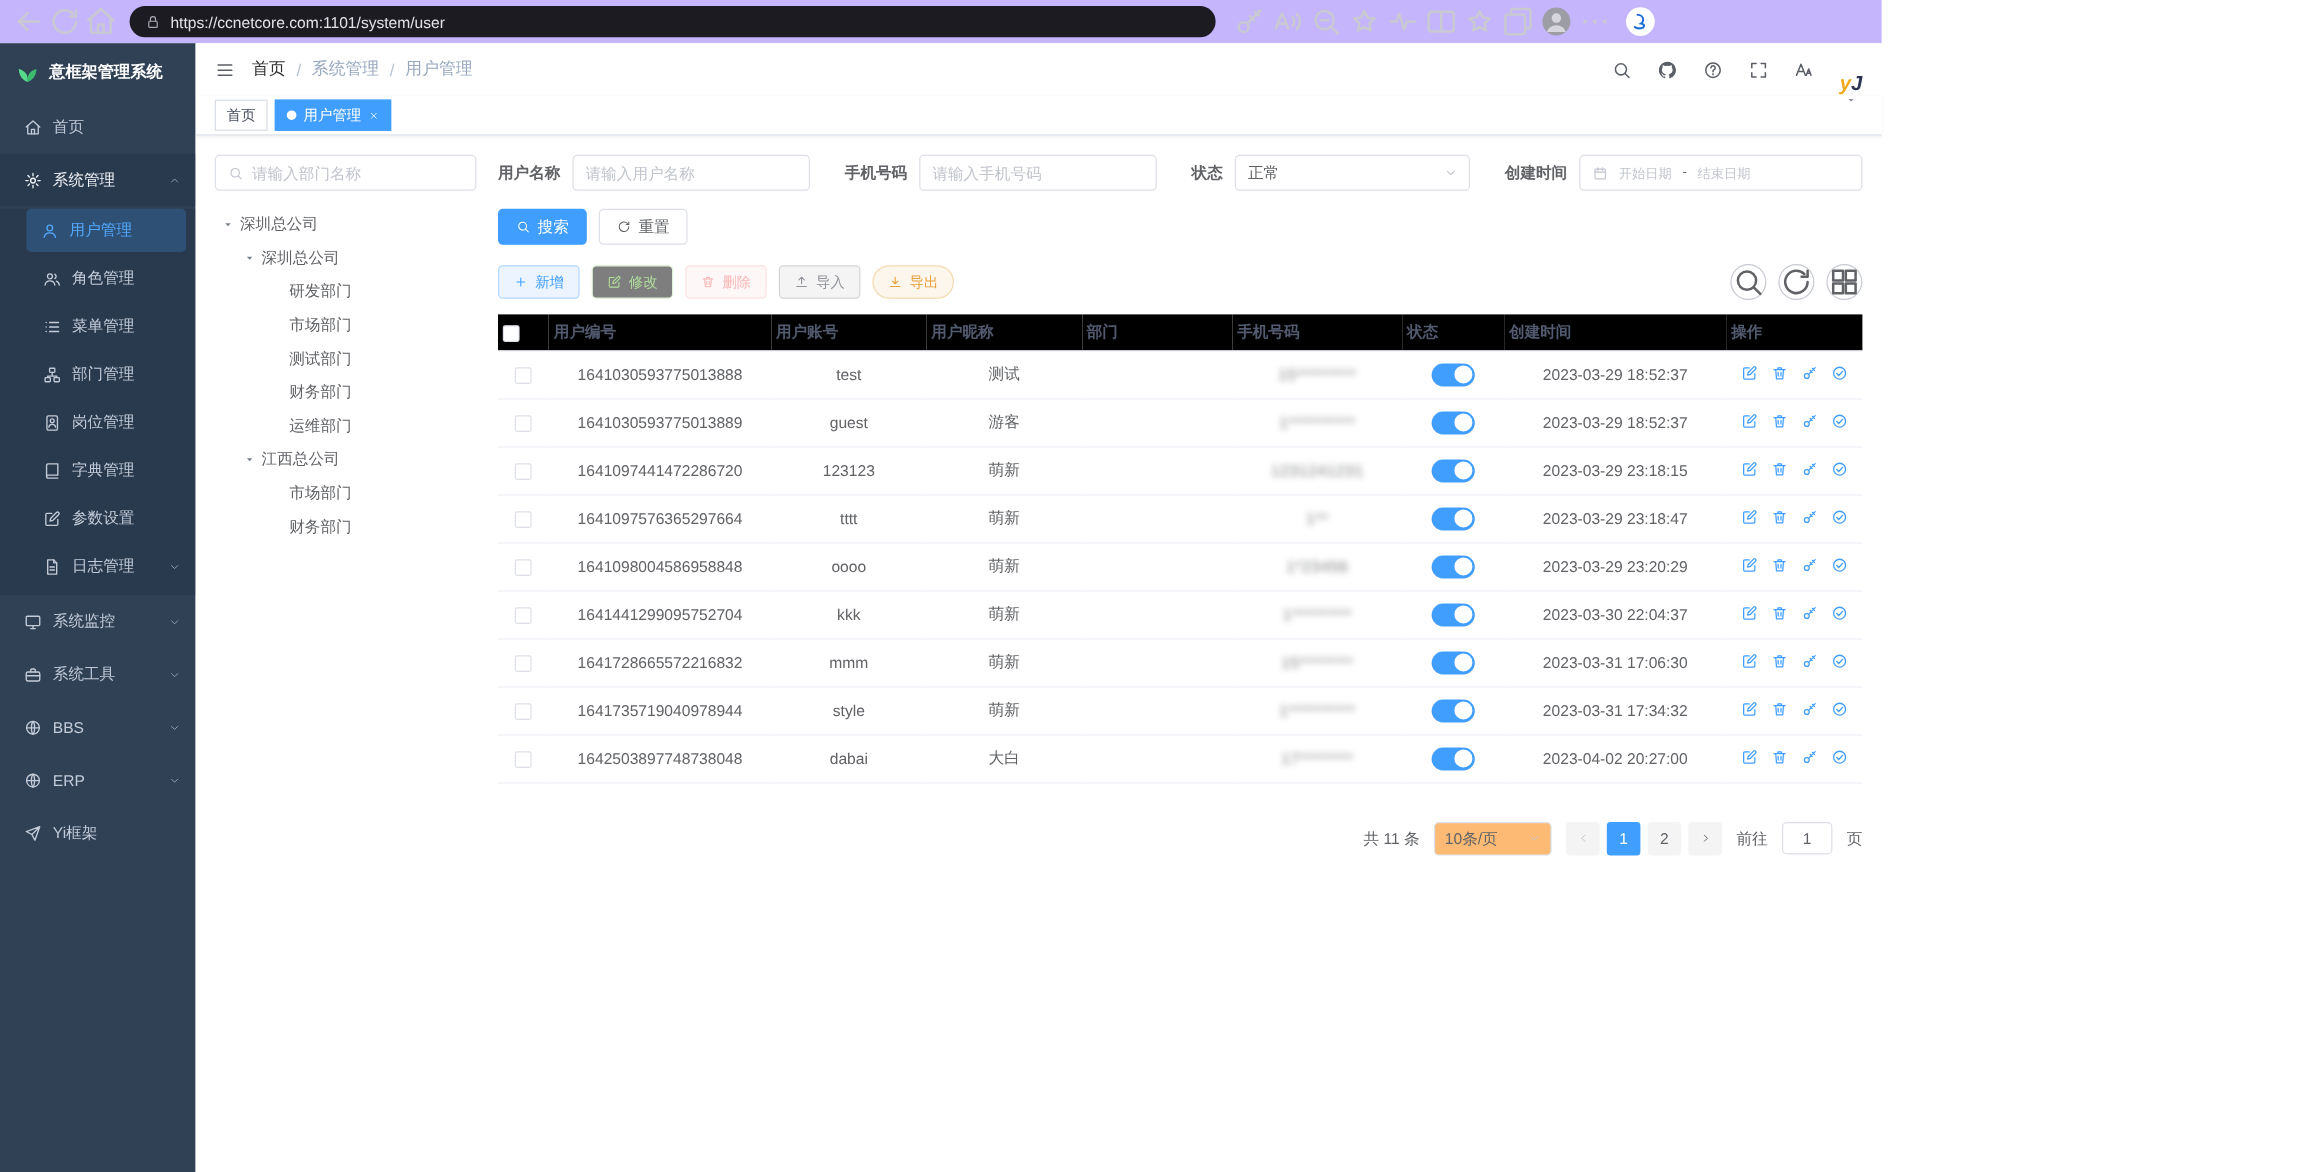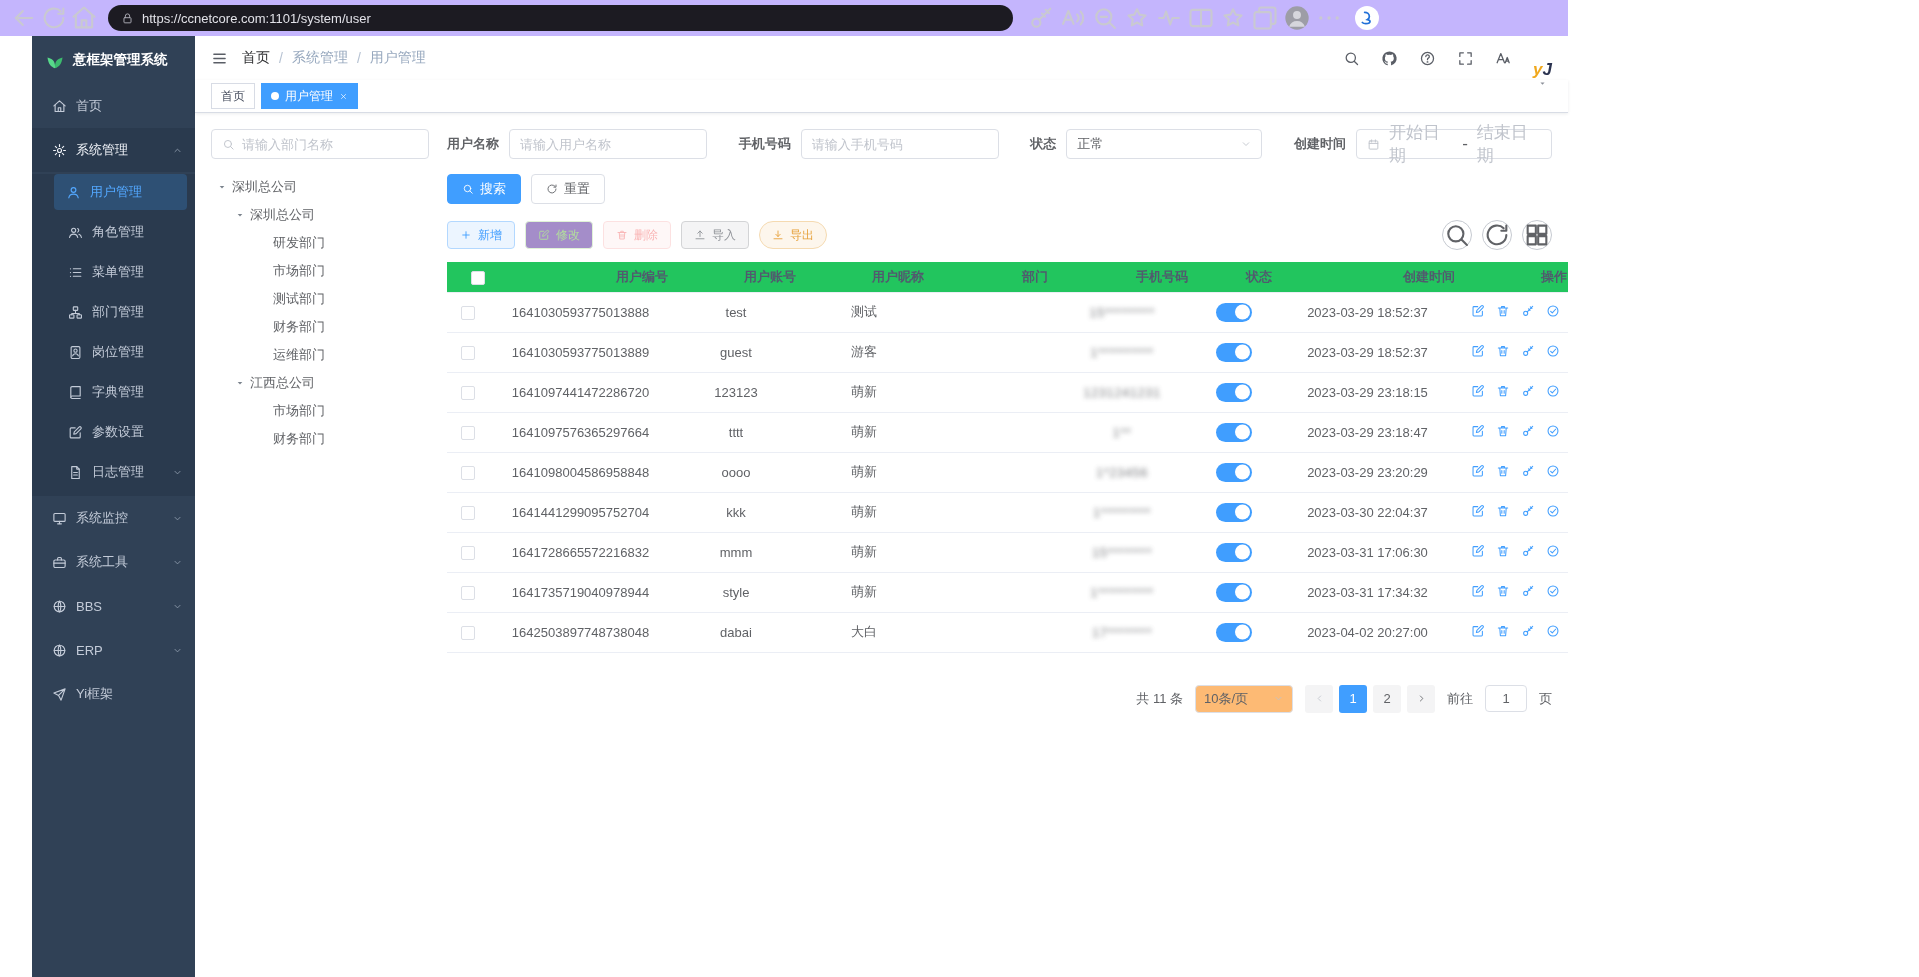--- a/index.html
+++ b/index.html
@@ -19,21 +19,21 @@
   .url-pill { width:905px; height:26px; margin-left:8px; background:#1c1b22; border-radius:13px;
     display:flex; align-items:center; gap:8px; padding:0 13px; }
   .url-pill .ic { color:#a9a9b2; font-size:13px; }
   .url-text { color:#e2e2e8; font-size:13px; white-space:nowrap; }
   .browser-right { display:flex; align-items:center; gap:4px; margin-left:12px; }
   .copilot { width:24px; height:24px; margin-left:8px; border-radius:50%; background:#fff;
     display:flex; align-items:center; justify-content:center; cursor:pointer; }
 
   
   .app { display:flex; height:941px; }
-  .sidebar { width:163px; flex:none; background:#304156; display:flex; flex-direction:column; overflow:hidden;margin-left:32px; }
+  .sidebar { width:163px; flex:none; background:#304156; display:flex; flex-direction:column; overflow:hidden; }
   .logo { height:48px; display:flex; align-items:center; gap:8px; padding:0 13px; }
   .logo .ic { font-size:20px; }
   .logo-text { color:#ffffff; font-size:13.5px; font-weight:700; white-space:nowrap; }
   .menu { flex:1; font-size:13px; }
   .menu-item { height:44px; display:flex; align-items:center; gap:9px; padding:0 12px 0 20px;
     color:#c3cbd8; cursor:pointer; white-space:nowrap; }
   .menu-item .ic { font-size:15px; }
   .mi-label { flex:1; }
   .menu-item .arrow { font-size:11px; color:#93a0b1; }
   .menu-item.top.open { background:#2a3a4e; color:#f0f3f8; }
@@ -86,52 +86,52 @@
   
   .filters { display:flex; align-items:center; justify-content:space-between; }
   .f-item { display:flex; align-items:center; gap:10px; }
   .f-label { font-size:13px; font-weight:700; color:#606266; white-space:nowrap; }
   .f-input { width:198px; height:30px; border:1px solid #dcdfe6; border-radius:4px;
     padding:0 10px; font-size:13px; color:#606266; outline:none; font-family:inherit; }
   .f-select { width:196px; height:30px; border:1px solid #dcdfe6; border-radius:4px;
     display:flex; align-items:center; justify-content:space-between; padding:0 9px 0 10px;
     font-size:13px; color:#606266; cursor:pointer; background:#fff; }
   .f-select .ic { color:#c0c4cc; font-size:12px; }
-  .f-range { width:196px; height:30px; border:1px solid #dcdfe6; border-radius:4px;
-    display:flex; align-items:center; gap:9px; padding:0 10px; font-size:17px; cursor:pointer; background:#fff;justify-content:space-between; }
+  .f-range { width:236px; height:30px; border:1px solid #dcdfe6; border-radius:4px;
+    display:flex; align-items:center; gap:9px; padding:0 10px; font-size:11px; cursor:pointer; background:#fff; }
   .f-range .ic { color:#c0c4cc; font-size:13px; }
   .f-range .ph { color:#c0c4cc; }
   .f-range .sep { color:#606266; }
 
   
   .btn { height:30px; border:1px solid #dcdfe6; border-radius:4px; background:#fff;
     display:inline-flex; align-items:center; gap:6px; padding:0 14px; font-size:13px;
     color:#606266; cursor:pointer; font-family:inherit; }
   .btn .ic { font-size:12px; }
   .btn-primary { background:#409eff; border-color:#409eff; color:#fff; }
   .search-row { margin-top:15px; display:flex; gap:10px; }
   .toolbar { margin-top:16px; display:flex; align-items:center; }
   .toolbar-btns { display:flex; gap:10px; }
   .btn-sm { height:28px; padding:0 12px; font-size:12px; }
   .btn-plain-primary { background:#ecf5ff; border-color:#b3d8ff; color:#409eff; }
-  .btn-plain-success { background:#4c1d95; border-color:#c2e7b0; color:#67c23a; }
+  .btn-plain-success { background:#000000; border-color:#c2e7b0; color:#67c23a; }
   .btn-plain-danger  { background:#fef0f0; border-color:#fbc4c4; color:#f56c6c; }
   .btn-plain-info    { background:#f4f4f5; border-color:#d3d4d6; color:#909399; }
   .btn-plain-warning { background:#fdf6ec; border-color:#f5dab1; color:#e6a23c;border-radius:14px; }
   .btn.disabled { opacity:.5; cursor:not-allowed; }
   .toolbar-right { margin-left:auto; display:flex; gap:10px; }
   .circle-btn { width:30px; height:30px; border-radius:50%; border:1px solid #c6cad1;
     display:flex; align-items:center; justify-content:center; color:#606266; font-size:13px;
     background:#fff; cursor:pointer; }
 
   
   .data-table { margin-top:12px; width:100%; border-collapse:collapse; table-layout:fixed;
     font-size:13px; color:#606266; }
-  .data-table th { background:#22c55e; height:30px; font-size:13px; font-weight:700; color:#515a6e;
-    text-align:right; padding:0 4px; white-space:nowrap; border-bottom:1px solid #ebeef5; }
+  .data-table th { background:#000000; height:30px; font-size:13px; font-weight:700; color:#515a6e;
+    text-align:left; padding:0 4px; white-space:nowrap; border-bottom:1px solid #ebeef5; }
   .data-table td { height:40px; text-align:center; padding:0 4px; white-space:nowrap;
     overflow:hidden; border-bottom:1px solid #ebeef5; }
   .checkbox { width:14px; height:14px; border:1px solid #dcdfe6; border-radius:2px;
     display:inline-block; vertical-align:middle; background:#fff; cursor:pointer; }
   .switch { width:36px; height:19px; border-radius:10px; background:#409eff; display:inline-block;
     position:relative; vertical-align:middle; cursor:pointer; }
   .switch::after { content:""; position:absolute; right:2px; top:50%; transform:translateY(-50%);
     width:15px; height:15px; border-radius:50%; background:#fff; }
   .phone-blur { filter:blur(2.6px); opacity:.8; letter-spacing:.5px; }
   .op-group { display:inline-flex; gap:11px; align-items:center; }

